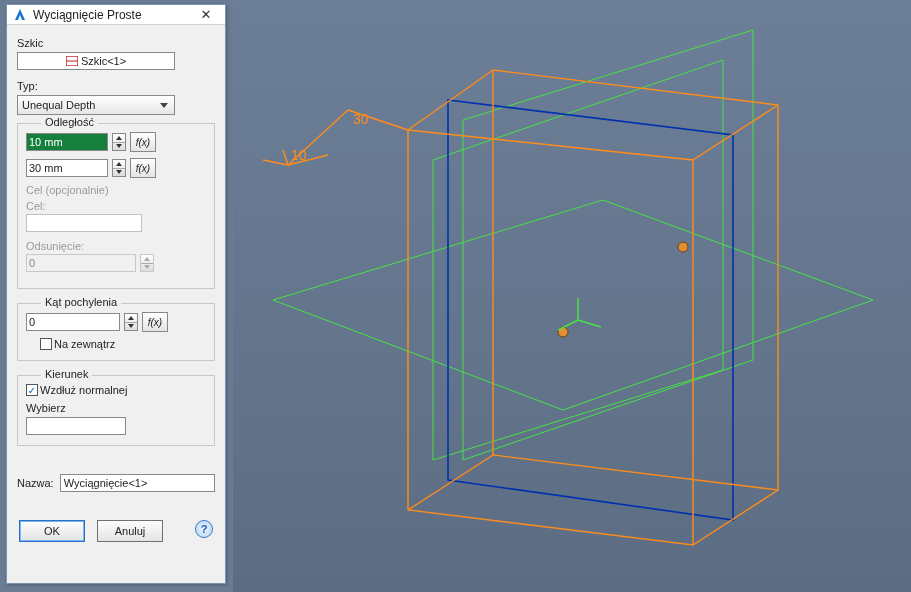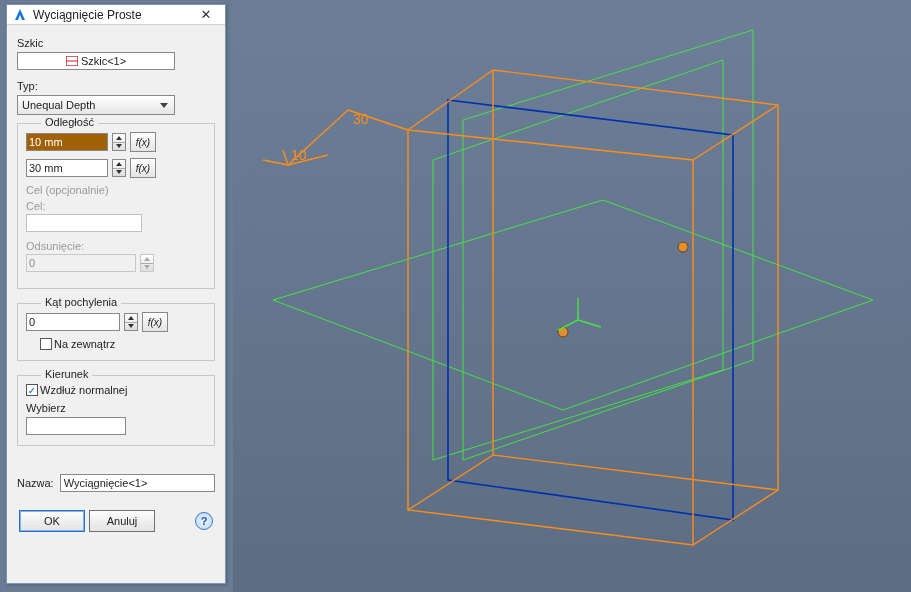--- a/index.html
+++ b/index.html
@@ -27,39 +27,39 @@
   .select { width:158px; height:20px; border:1px solid #888; background:linear-gradient(#fff,#e6e6e6);
     font-size:11px; padding:0 18px 0 4px; position:relative; display:flex; align-items:center;}
   .select::after { content:""; position:absolute; right:6px; top:7px;
     border-left:4px solid transparent; border-right:4px solid transparent; border-top:5px solid #444;}
   .group { border:1px solid #c8c8c8; padding:8px 8px 10px 8px; margin-top:8px; position:relative;}
   .group .legend { position:absolute; top:-8px; left:23px; background:#f0f0f0; padding:0 4px;
     font-size:11px; color:#222;}
   .row { display:flex; align-items:center; margin-bottom:6px; gap:4px;}
   .numinput { height:18px; border:1px solid #888; background:#fff; font-size:11px; padding:0 2px;
     display:flex; align-items:center; width:82px;}
-  .numinput.sel { background:#a16207; color:#fff; }
+  .numinput.sel { background:#15803d; color:#fff; }
   .numinput.disabled { background:#f0f0f0; color:#888; border-color:#c8c8c8;}
   .spinner { width:14px; height:18px; border:1px solid #888; background:linear-gradient(#fff,#ddd);
     display:flex; flex-direction:column;}
   .spinner div { flex:1; display:flex; align-items:center; justify-content:center;}
   .spinner div:first-child { border-bottom:1px solid #aaa; }
   .spinner svg { width:6px; height:4px; }
   .fxbtn { width:26px; height:20px; border:1px solid #888; background:linear-gradient(#fff,#e4e4e4);
     display:flex; align-items:center; justify-content:center; font-size:10px; font-style:italic;}
   .disabled-text { color:#9a9a9a; }
   .txtinput { height:18px; border:1px solid #888; background:#fff; width:116px;}
   .txtinput.disabled { background:#fff; border-color:#c0c0c0;}
   .chk { display:flex; align-items:center; gap:2px; font-size:11px; }
   .chk .box { width:12px; height:12px; border:1px solid #555; background:#fff; display:flex;
     align-items:center; justify-content:center; font-size:10px; color:#0060c0;}
   .namegrp { display:flex; align-items:center; gap:6px; margin-top:28px;}
   .namefield { flex:1; height:18px; border:1px solid #888; background:#fff; font-size:11px;
     padding:0 3px; display:flex; align-items:center;}
-  .buttons { display:flex; align-items:center; gap:4px; margin-top:18px; padding:0 2px;}
+  .buttons { display:flex; gap:12px; margin-top:28px; padding:0 2px;}
   .btn { width:66px; height:22px; border:1px solid #707070; background:linear-gradient(#fdfdfd,#e3e3e3);
     font-size:11px; display:flex; align-items:center; justify-content:center;}
   .btn.primary { border:1px solid #2a6fc9; box-shadow:0 0 0 1px #7db3f0 inset;}
   .helpbtn { width:18px; height:18px; border-radius:50%; border:1px solid #3a79c4;
     background:radial-gradient(#eaf3ff,#b8d6f5); color:#1d5aa6; font-size:11px; font-weight:bold;
     display:flex; align-items:center; justify-content:center; margin-left:auto;}
 </style>
 </head>
 <body>
 

